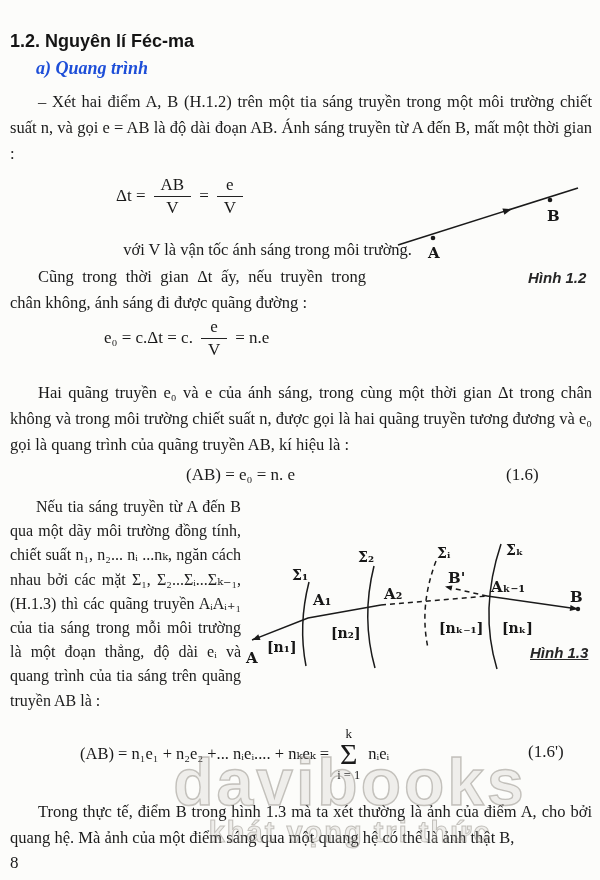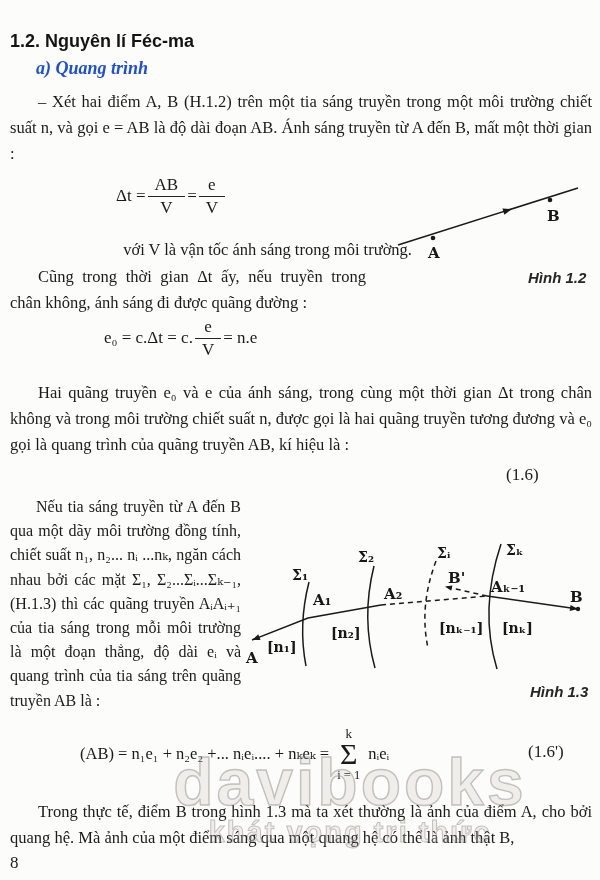--- a/index.html
+++ b/index.html
@@ -28,21 +28,21 @@
     font-size:16.5px;line-height:26px;
     text-align:justify;text-indent:28px;color:#1b1b1b;
   }
   .p1{left:10px;top:89px;width:582px;}
   .p2{left:12px;top:237px;width:400px;text-align:right;}
   .p3{left:10px;top:264px;width:356px;}
   .p4{left:10px;top:380px;width:582px;}
   .p5{left:10px;top:495px;width:231px;font-size:16px;line-height:24.2px;text-indent:26px;}
   .p6{left:10px;top:799px;width:582px;}
   .eq{
-    position:absolute;display:flex;align-items:center;
+    position:absolute;display:flex;align-items:center;gap:6px;
     font-size:17px;color:#191919;white-space:nowrap;
   }
   .eq1{left:116px;top:175px;}
   .eq2{left:104px;top:317px;}
   .frac{display:inline-flex;flex-direction:column;align-items:center;line-height:1.15;margin:0 2px;}
   .frac .num{padding:0 7px;text-align:center;}
   .frac .bar{border-top:1.6px solid #222;align-self:stretch;height:0;margin:1px 0;}
   .frac .den{padding:0 7px;}
   .eq3-body{position:absolute;left:186px;top:465px;font-size:17px;}
   .eq3-label{position:absolute;left:506px;top:465px;font-size:17px;}
@@ -51,21 +51,21 @@
   .sum .upper{font-size:13px;margin-bottom:1px;}
   .sum .sigma{font-size:30px;line-height:26px;}
   .sum .lower{font-size:12.5px;margin-top:2px;}
   .eq4-label{position:absolute;left:528px;top:742px;font-size:17px;}
   .figure-caption{
     position:absolute;margin:0;
     font-family:"Liberation Sans","DejaVu Sans",sans-serif;
     font-size:15px;font-weight:bold;font-style:italic;color:#262626;
   }
   .cap12{left:528px;top:269px;}
-  .cap13{left:530px;top:683px;}
+  .cap13{left:530px;top:644px;text-decoration:underline;}
   .fig12{position:absolute;left:390px;top:183px;}
   .fig13{position:absolute;left:240px;top:528px;}
   .figlabel{font-family:"DejaVu Serif","DejaVu Sans",serif;font-weight:bold;font-size:15px;fill:#171717;}
   .figlabel-sm{font-family:"DejaVu Serif","DejaVu Sans",serif;font-weight:bold;font-size:14px;fill:#171717;}
   .stroke{stroke:#1a1a1a;stroke-width:1.5;fill:none;}
   .page-number{
     position:absolute;left:10px;top:853px;font-size:17px;color:#1b1b1b;
   }
   .watermark{
     position:absolute;pointer-events:none;text-align:center;
@@ -119,20 +119,21 @@
     <span class="frac">
       <span class="num">e</span>
       <span class="bar"></span>
       <span class="den">V</span>
     </span>
     <span>= n.e</span>
   </div>
 
   <p class="para p4">Hai quãng truyền e₀ và e của ánh sáng, trong cùng một thời gian Δt trong chân không và trong môi trường chiết suất n, được gọi là hai quãng truyền tương đương và e₀ gọi là quang trình của quãng truyền AB, kí hiệu là :</p>
 
+  <span class="eq3-body">(AB) = e₀ = n. e</span>
   <span class="eq3-label">(1.6)</span>
 
   <p class="para p5">Nếu tia sáng truyền từ A đến B qua một dãy môi trường đồng tính, chiết suất n₁, n₂... nᵢ ...nₖ, ngăn cách nhau bởi các mặt Σ₁, Σ₂...Σᵢ...Σₖ₋₁, (H.1.3) thì các quãng truyền AᵢAᵢ₊₁ của tia sáng trong mỗi môi trường là một đoạn thẳng, độ dài eᵢ và quang trình của tia sáng trên quãng truyền AB là :</p>
 
   <svg class="fig13" width="360" height="162" viewBox="0 0 360 162">
 
     <path class="stroke" d="M 69,54 Q 58,97 66,138"></path>
     <path class="stroke" d="M 134,38 Q 121,90 135,140"></path>
     <path class="stroke" d="M 196,33 Q 179,78 188,120" stroke-dasharray="5,4"></path>
     <path class="stroke" d="M 261,16 Q 239,82 257,141"></path>

